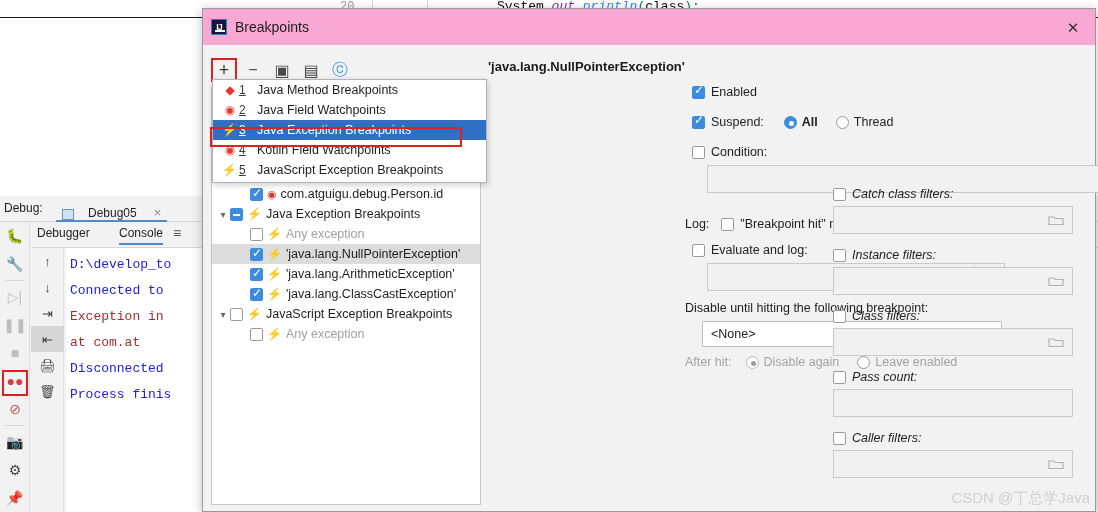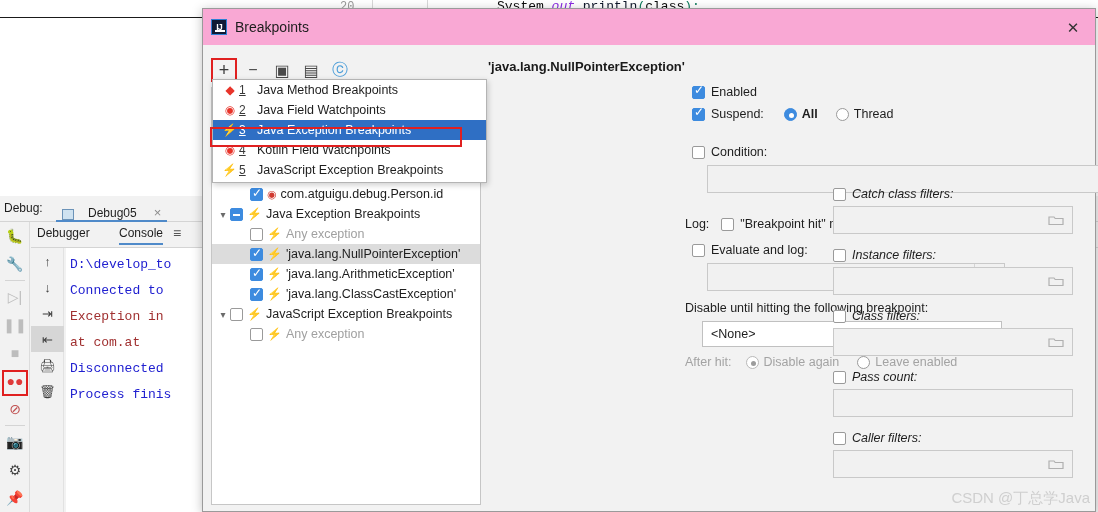--- a/index.html
+++ b/index.html
@@ -18,21 +18,21 @@
     background:#ffffff; border-bottom:1px solid #1a1a1a;
     font-family:"Liberation Mono", monospace; font-size:13px;
   }
   #gutter-area { position:absolute; left:340px; top:0; width:30px; height:18px;
      color:#999; font-family:"Liberation Mono", monospace; font-size:12px; }
   #editor-gutter-line { position:absolute; left:372px; top:0; width:1px; height:18px; background:#d8d8d8; }
   #editor-gutter-line2 { position:absolute; left:427px; top:0; width:1px; height:18px; background:#d8d8d8; }
   #code-line { position:absolute; left:497px; top:-1px; white-space:nowrap; }
   .kw-plain { color:#0a0a0a; }
   .kw-field { color:#8a2be2; font-style:italic; }
-  .kw-method { color:#0f172a; }
+  .kw-method { color:#3b82f6;font-style:italic; }
   .kw-paren { color:#0b7a5a; }
 
   #editor-body { position:absolute; left:0; top:18px; width:1098px; height:180px; background:#ffffff; }
 
   
   #debug-window { position:absolute; left:0; top:196px; width:1098px; height:316px; background:#f2f2f2; }
   #debug-header { position:absolute; left:0; top:0; height:26px; width:1098px;
      border-bottom:1px solid #d4d4d4; background:#f2f2f2; }
   #debug-label { position:absolute; left:4px; top:5px; font-size:12px; color:#1d1d1d; }
   #debug-tab { position:absolute; left:56px; top:2px; height:24px; padding:0 6px;
@@ -125,21 +125,21 @@
 
   .radio { width:13px; height:13px; border:1px solid #9a9a9a; border-radius:50%; background:#fff;
       margin-right:5px; display:inline-block; flex:none; position:relative; }
   .radio.on { border-color:#3d8bdf; background:#3d8bdf; }
   .radio.on::after { content:""; position:absolute; left:4px; top:4px; width:5px; height:5px;
       border-radius:50%; background:#fff; }
   .radio.on.muted { border-color:#b9b9b9; background:#fff; }
   .radio.on.muted::after { background:#9c9c9c; }
 
   #row-enabled { position:absolute; left:207px; top:30px; }
-  #row-suspend { position:absolute; left:207px; top:52px;justify-content:space-between; }
+  #row-suspend { position:absolute; left:207px; top:60px;justify-content:space-between; }
   #row-condition { position:absolute; left:207px; top:90px; }
   #suspend-all { display:flex; align-items:center; margin-left:20px; }
   #suspend-thread { display:flex; align-items:center; margin-left:18px; }
 
   #condition-field { position:absolute; left:222px; top:110px; width:576px; height:28px;
       background:#f1f1f1; border:1px solid #c9c9c9; }
 
   #log-row { position:absolute; left:200px; top:162px; display:flex; align-items:center; font-size:12.5px; }
   #log-label { margin-right:12px; }
   #stack-trace-chk { display:flex; align-items:center; margin-left:28px; }

